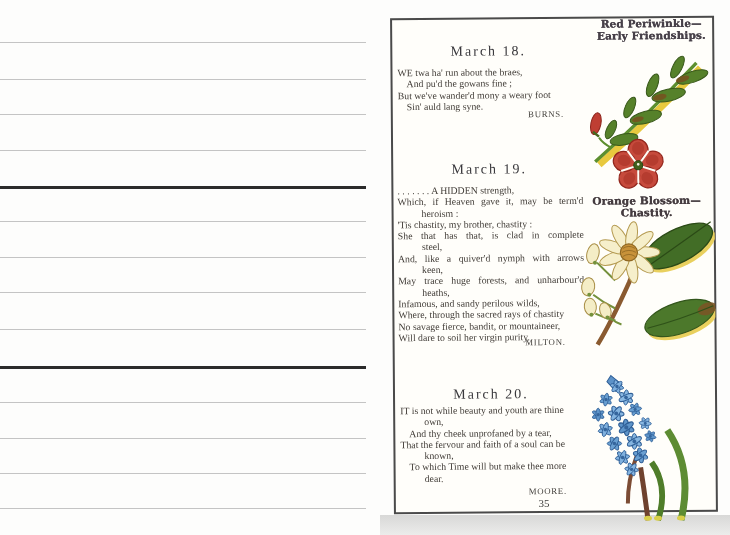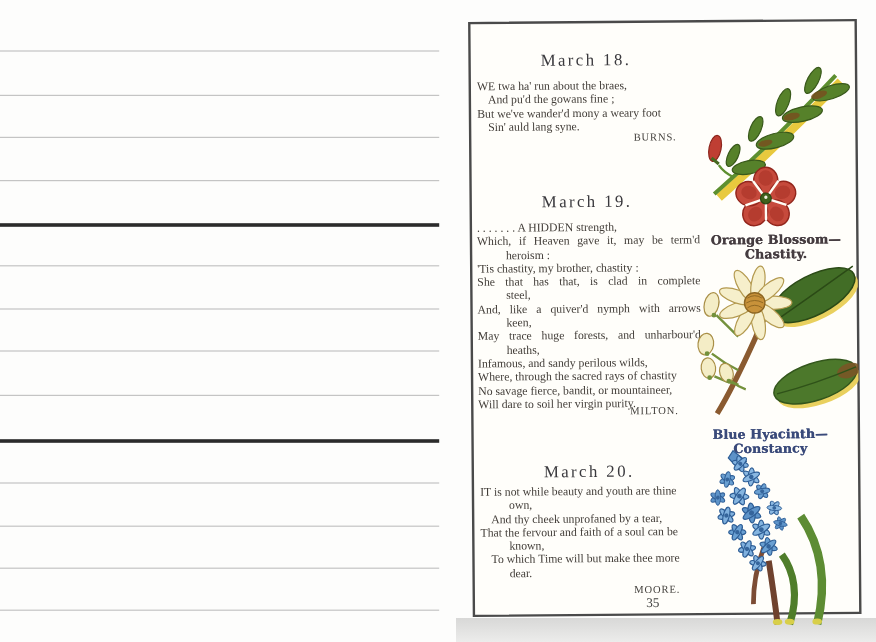--- a/index.html
+++ b/index.html
@@ -64,20 +64,24 @@
       <div class="rule" style="top: 402px;"></div>
       <div class="rule" style="top: 438px;"></div>
       <div class="rule" style="top: 473px;"></div>
       <div class="rule" style="top: 508px;"></div>
     </div>
 
   <div class="shadow-strip"></div>
 
   <div class="print-page">
 
+    <div class="flower-label label-periwinkle">
+        <div>Red Periwinkle—</div>
+        <div>Early Friendships.</div>
+      </div>
     <div class="date-heading" style="top:24px;">March 18.</div>
     <div class="poem" style="left:5px; top:47px;">
         <div class="pline ind0">WE twa ha' run about the braes,</div>
         <div class="pline ind1">And pu'd the gowans fine ;</div>
         <div class="pline ind0">But we've wander'd mony a weary foot</div>
         <div class="pline ind1">Sin' auld lang syne.</div>
       </div>
     <div class="attribution" style="top:90px;">BURNS.</div>
 
     <svg class="illus illus-periwinkle" width="133" height="146" viewBox="0 0 133 146">
@@ -183,23 +187,20 @@
         <ellipse cx="35" cy="47.5" rx="15" ry="5.5" transform="rotate(160 35 47.5)"></ellipse>
         <ellipse cx="35" cy="36.5" rx="15" ry="5.5" transform="rotate(200 35 36.5)"></ellipse>
         <ellipse cx="42" cy="28.1" rx="15" ry="5.5" transform="rotate(240 42 28.1)"></ellipse>
         <ellipse cx="52.8" cy="26.2" rx="15" ry="5.5" transform="rotate(280 52.8 26.2)"></ellipse>
         <ellipse cx="62.3" cy="31.7" rx="15" ry="5.5" transform="rotate(320 62.3 31.7)"></ellipse>
       </g>
       <circle cx="50" cy="42" r="8.5" fill="#c8923a" stroke="#8f6722" stroke-width="1.2"></circle>
       <path d="M44,38 Q50,34 56,38 M43,42 Q50,38 57,42 M44,46 Q50,42 56,46" stroke="#8f6722" stroke-width="0.8" fill="none"></path>
     </svg>
 
-    <div class="flower-label label-hyacinth">
-        <div>Blue Hyacinth—Constancy</div>
-      </div>
     <div class="date-heading" style="top:367px;">March 20.</div>
     <div class="poem" style="left:5px; top:385px;">
         <div class="pline ind0">IT is not while beauty and youth are thine</div>
         <div class="pline ind2">own,</div>
         <div class="pline ind1">And thy cheek unprofaned by a tear,</div>
         <div class="pline ind0">That the fervour and faith of a soul can be</div>
         <div class="pline ind2">known,</div>
         <div class="pline ind1">To which Time will but make thee more</div>
         <div class="pline ind2">dear.</div>
       </div>

